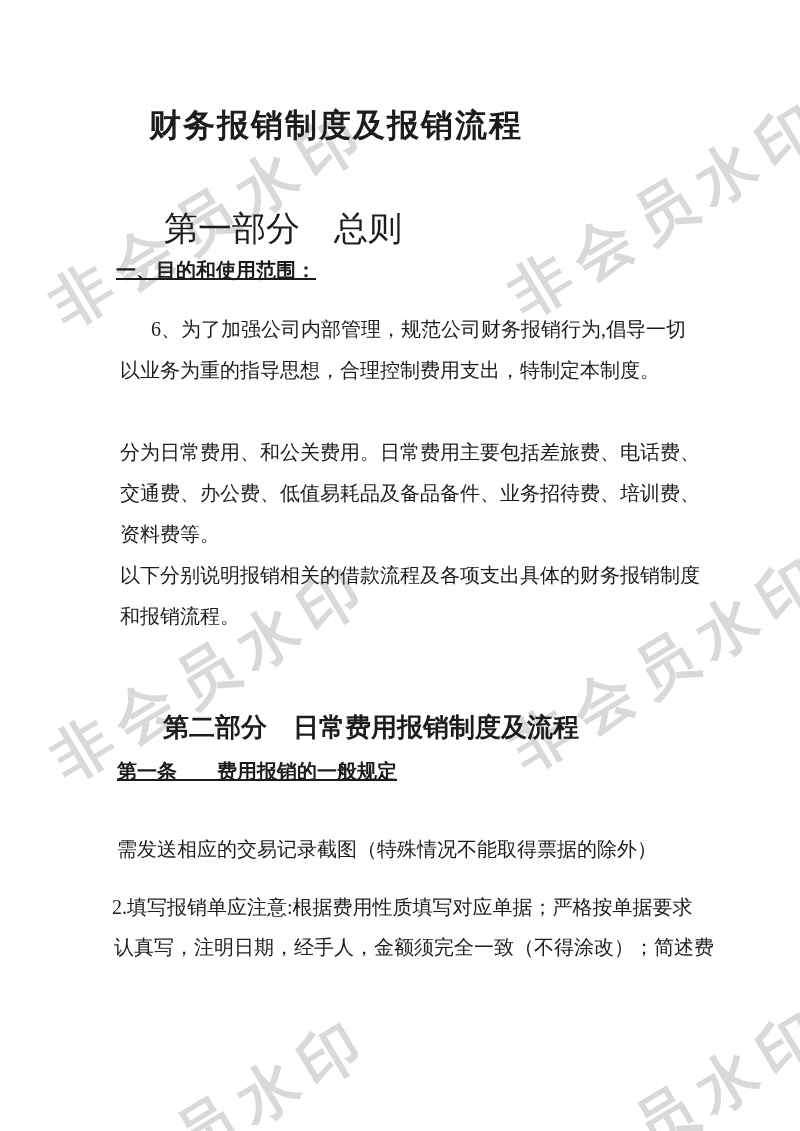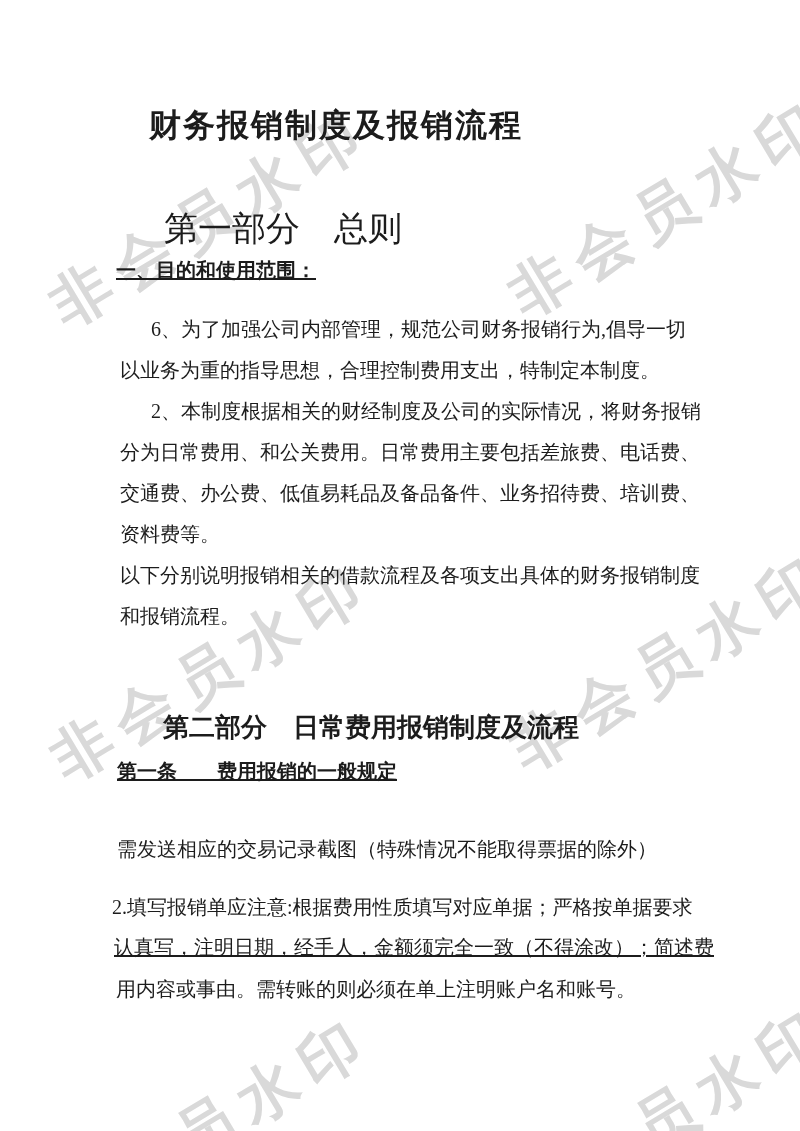--- a/index.html
+++ b/index.html
@@ -64,29 +64,27 @@
   </div>
 
   <div class="title">财务报销制度及报销流程</div>
 
   <div class="line h-part" style="left:164px; top:214px;">第一部分　总则</div>
 
   <div class="line h-clause" style="left:116px; top:257px;">一、目的和使用范围：</div>
 
   <div class="line" style="left:151px; top:316px;">6、为了加强公司内部管理，规范公司财务报销行为,倡导一切</div>
   <div class="line" style="left:120px; top:357px;">以业务为重的指导思想，合理控制费用支出，特制定本制度。</div>
-  <div class="line" style="left:151px; top:398px;">2、本制度根据相关的财经制度及公司的实际情况，将财务报销</div>
   <div class="line" style="left:120px; top:439px;">分为日常费用、和公关费用。日常费用主要包括差旅费、电话费、</div>
   <div class="line" style="left:120px; top:480px;">交通费、办公费、低值易耗品及备品备件、业务招待费、培训费、</div>
   <div class="line" style="left:120px; top:521px;">资料费等。</div>
   <div class="line" style="left:120px; top:562px;">以下分别说明报销相关的借款流程及各项支出具体的财务报销制度</div>
   <div class="line" style="left:120px; top:603px;">和报销流程。</div>
 
   <div class="line h-part2" style="left:163px; top:712px;">第二部分　日常费用报销制度及流程</div>
 
   <div class="line h-clause" style="left:117px; top:758px;">第一条　　费用报销的一般规定</div>
 
   <div class="line" style="left:117px; top:836px;">需发送相应的交易记录截图（特殊情况不能取得票据的除外）</div>
   <div class="line" style="left:112px; top:894px;">2.填写报销单应注意:根据费用性质填写对应单据；严格按单据要求</div>
-  <div class="line" style="left:114px; top:934px;text-decoration:underline;">认真写，注明日期，经手人，金额须完全一致（不得涂改）；简述费</div>
-  <div class="line" style="left:116px; top:976px;">用内容或事由。需转账的则必须在单上注明账户名和账号。</div>
+  <div class="line" style="left:114px; top:934px;">认真写，注明日期，经手人，金额须完全一致（不得涂改）；简述费</div>
 
 </div>
 
 </body></html>

